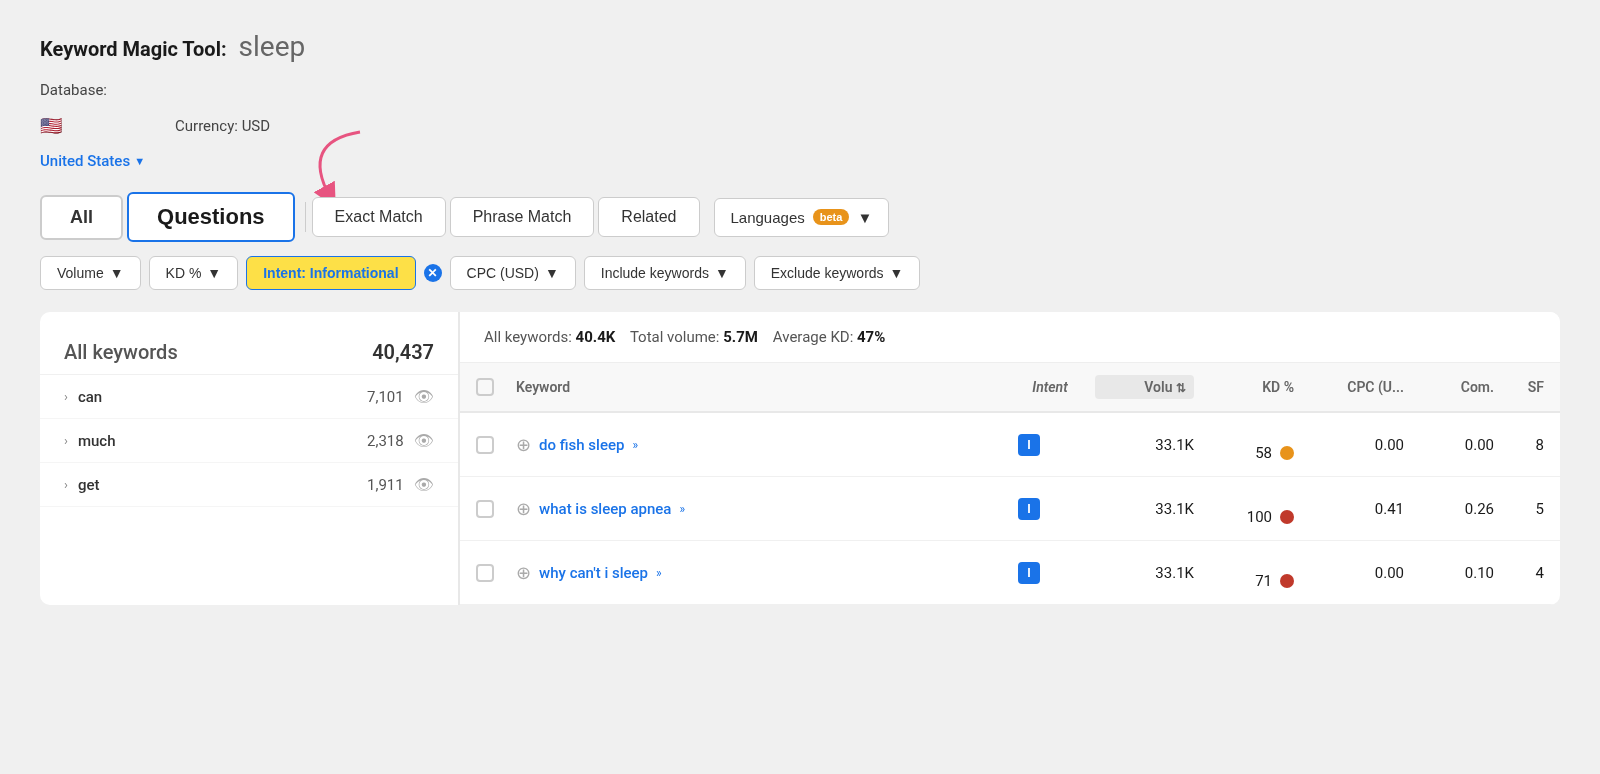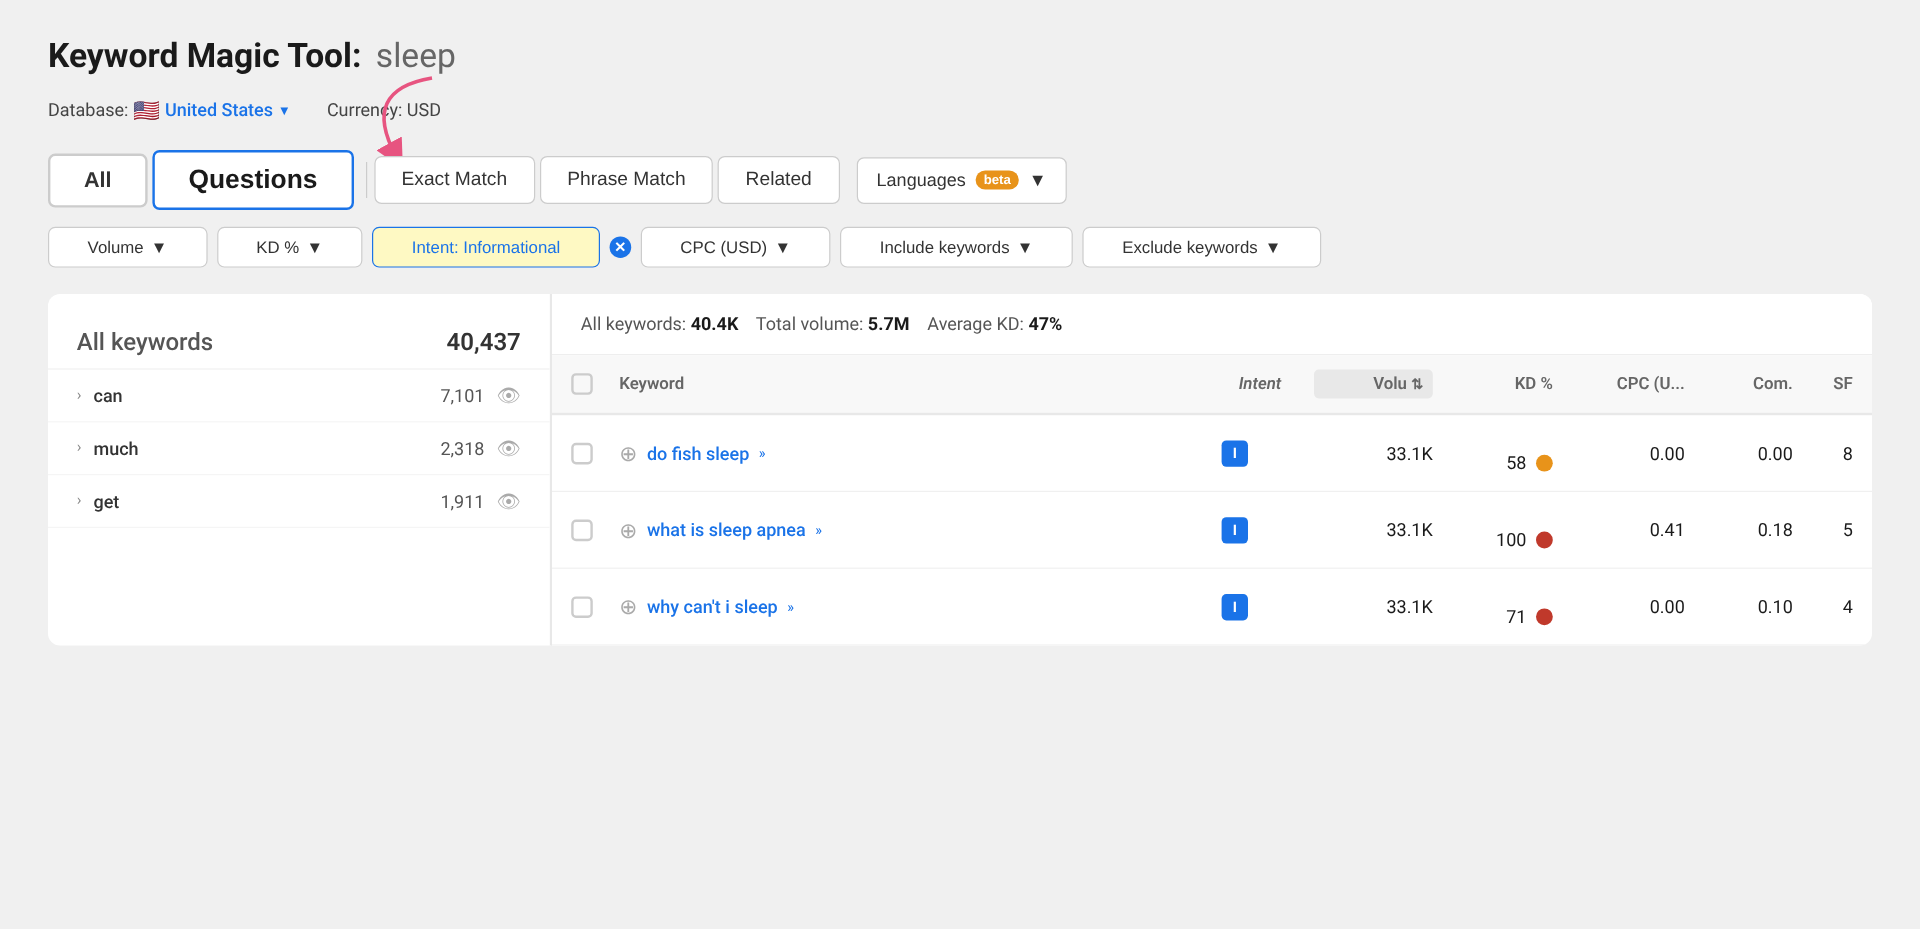--- a/index.html
+++ b/index.html
@@ -15,41 +15,42 @@
       background: #f0f0f0;
       padding: 30px 40px;
     }
     .title-row {
       display: flex;
       align-items: baseline;
       gap: 12px;
       margin-bottom: 18px;
     }
     .title-main {
-      font-size: 28px;
+      font-size: 20px;
       font-weight: 700;
       color: #1a1a1a;
     }
     .title-keyword {
       font-size: 28px;
       font-weight: 400;
       color: #666;
     }
     .meta-row {
       display: flex;
       align-items: center;
       gap: 30px;
       margin-bottom: 22px;
       font-size: 15px;
       color: #444;
     }
     .meta-db {
       display: flex;
-      align-items: center;
-      gap: 4px;
+      align-items: flex-start;
+      gap: 16px;
+      flex-direction: column;
     }
     .flag { font-size: 18px; }
     .db-link {
       color: #1a73e8;
       font-weight: 500;
       cursor: pointer;
       display: flex;
       align-items: center;
       gap: 4px;
     }
@@ -134,36 +135,36 @@
       height: 90px;
     }
     .filters-row {
       display: flex;
       align-items: center;
       gap: 8px;
       margin-bottom: 22px;
       flex-wrap: wrap;
     }
     .filter-btn {
-      padding: 8px 32px;
+      padding: 8px 16px;
       font-size: 14px;
       cursor: pointer;
       border: 1.5px solid #ccc;
       background: #fff;
       color: #333;
       border-radius: 6px;
       display: flex;
       align-items: center;
       gap: 6px;
     }
     .filter-btn.intent-active {
-      background: #fef9c3;
+      background: #fde047;
       border-color: #1a73e8;
       color: #1a73e8;
-      font-weight: 400;
+      font-weight: 700;
     }
     .intent-x {
       background: #1a73e8;
       color: #fff;
       border: none;
       border-radius: 50%;
       width: 18px;
       height: 18px;
       font-size: 12px;
       cursor: pointer;
@@ -551,21 +552,21 @@
           <span>33.1K</span>
         </div>
         <div class="td-kd">
           <span>100</span>
           <span class="kd-dot dot-red"></span>
         </div>
         <div class="td-cpc">
           <span>0.41</span>
         </div>
         <div class="td-com">
-          <span>0.18</span>
+          <span>0.26</span>
         </div>
         <div class="td-sf">
           <span>5</span>
         </div>
       </div>
 
       <div class="table-row-item">
         <div class="td-check">
           <div class="checkbox-custom"></div>
         </div>

